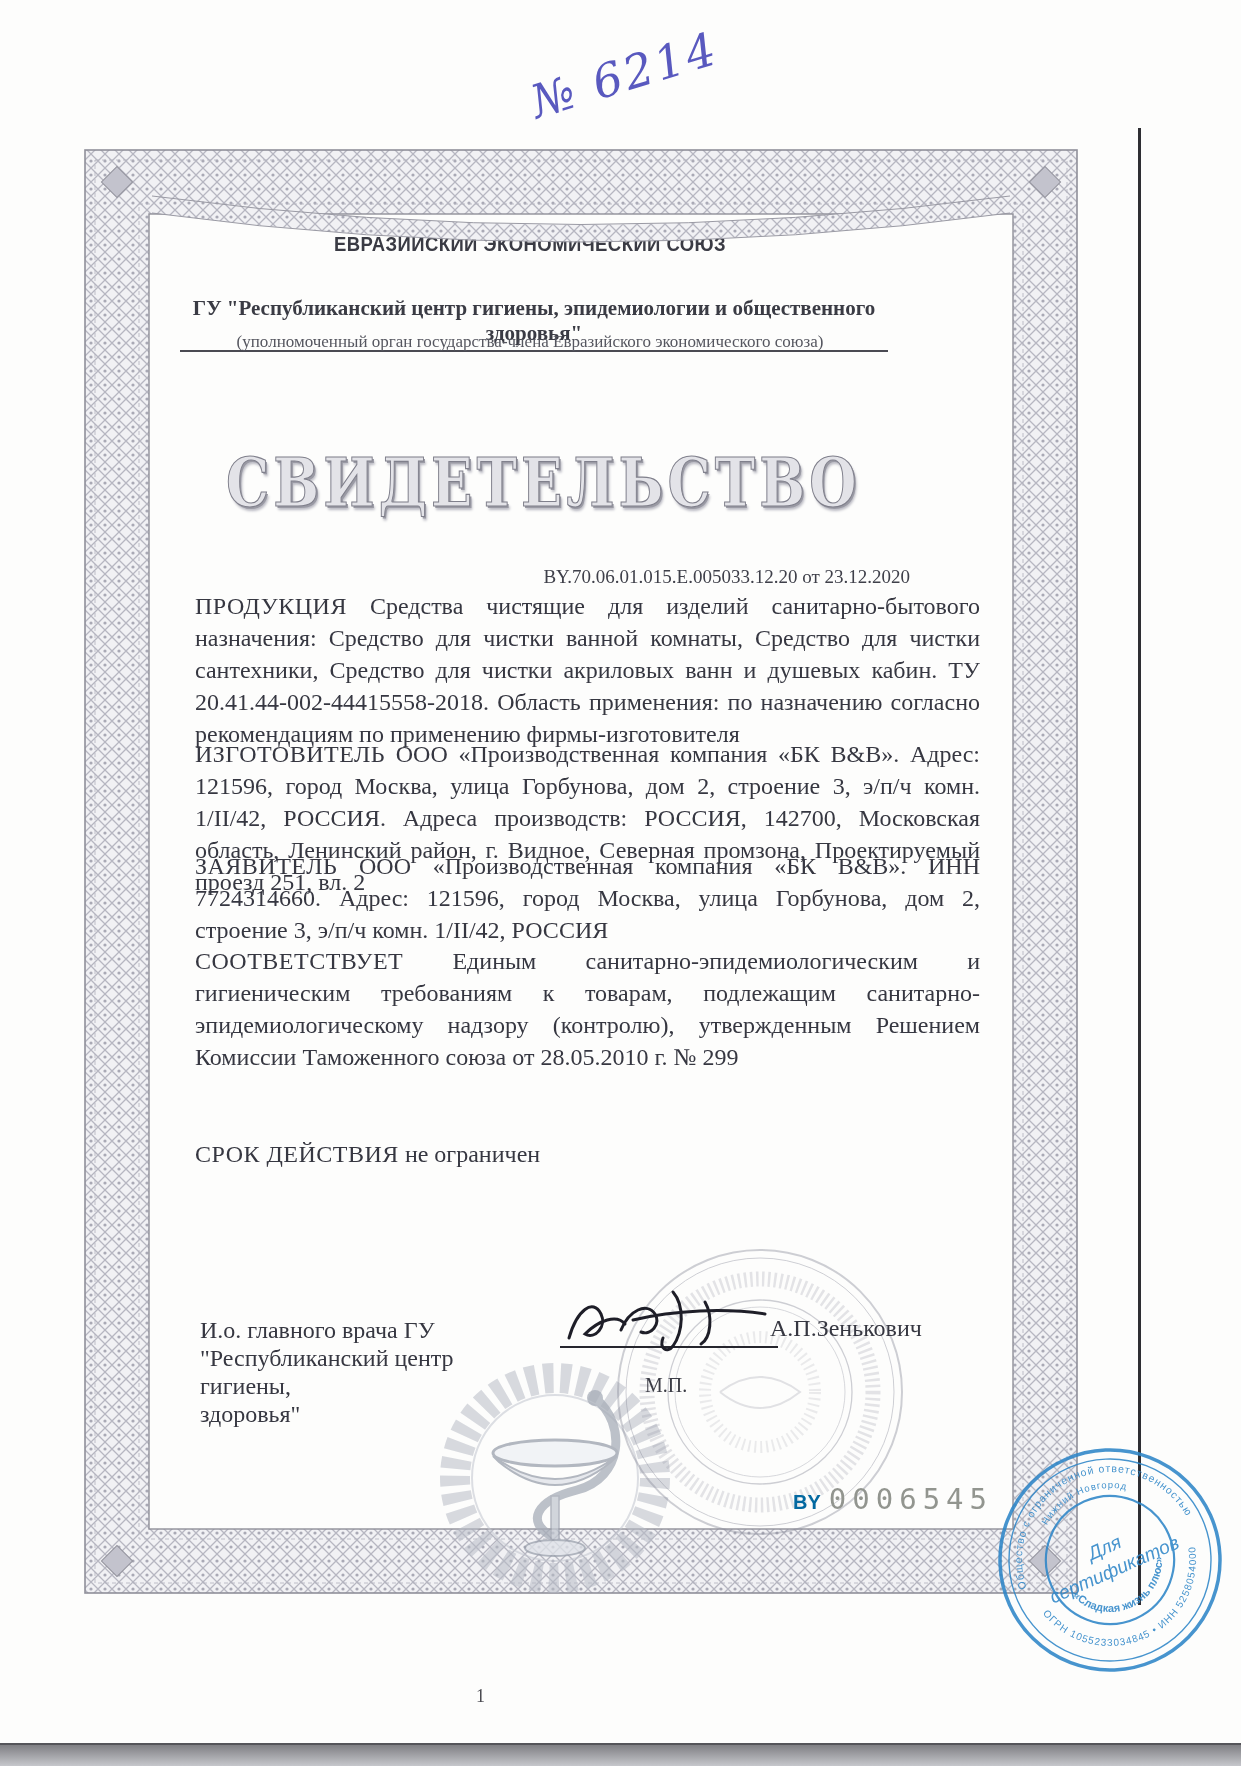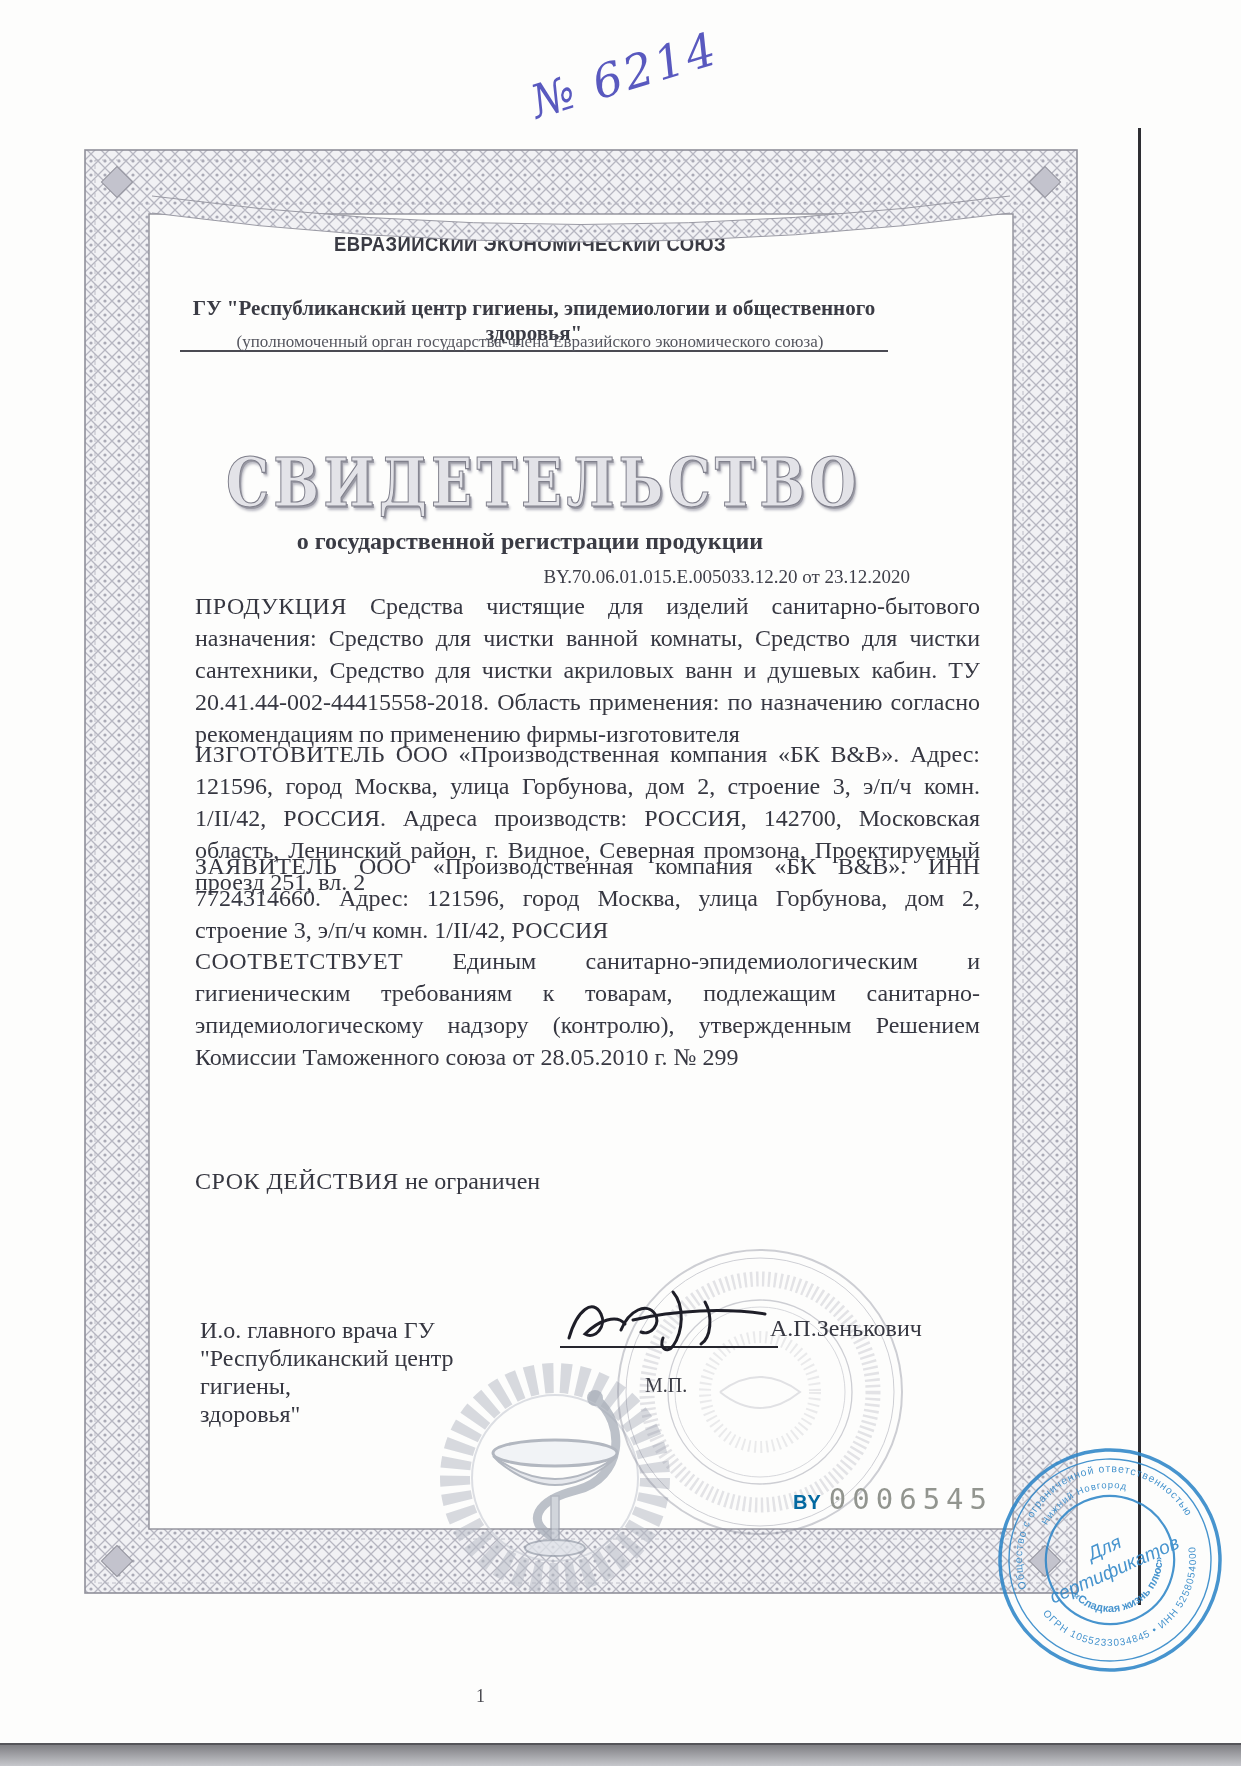--- a/index.html
+++ b/index.html
@@ -16,21 +16,21 @@
   #bigtitle{top:442px;font-family:"DejaVu Serif",serif;font-weight:bold;font-size:68px;
             letter-spacing:5px;color:#e3e3e8;transform:scaleX(.8);
             -webkit-text-stroke:1.2px #80808c;
             text-shadow:2px 2px 0 #9a9aa4,3px 4px 3px #b9b9c2;white-space:nowrap;}
   #subtitle{top:528px;font-weight:bold;font-size:24px;color:#3a3b44;}
   #regnum{top:566px;font-size:19px;color:#3f404a;text-align:right;}
   
   .para{left:195px;width:785px;font-size:24px;line-height:32px;text-align:justify;color:#363741;}
   .lead{letter-spacing:.5px;}
   .lead-spread{letter-spacing:2.5px;word-spacing:10px;}
-  #p1{top:590px;} #p2{top:738px;} #p3{top:850px;} #p4{top:945px;} #p5{top:1056px;} #p6{top:1165px;}
+  #p1{top:590px;} #p2{top:738px;} #p3{top:850px;} #p4{top:945px;} #p5{top:1056px;} #p6{top:1138px;}
   
   .sigline{left:200px;width:330px;font-size:24px;line-height:28px;color:#363741;}
   #sig1{top:1316px;} #sig2{top:1344px;} #sig3{top:1372px;} #sig4{top:1400px;}
   #signame{top:1315px;left:770px;font-size:24px;color:#363741;}
   #sigrule{top:1346px;left:560px;width:218px;height:2px;background:#26262e;}
   #mp{top:1374px;left:645px;font-size:20px;color:#3c3d46;}
   
   #serial{top:1482px;left:793px;white-space:nowrap;}
   #serial .by{font-family:"Liberation Sans",sans-serif;font-weight:bold;font-size:20px;color:#0369a1;}
   #serial .num{font-family:"DejaVu Sans Mono",monospace;font-size:29px;color:#92958f;letter-spacing:6px;margin-left:8px;margin-top:23px;}
@@ -97,21 +97,20 @@
       <circle cx="150" cy="150" r="113" stroke-width="15" stroke-dasharray="2.5 3.5" opacity=".55"></circle>
       <circle cx="150" cy="150" r="55" stroke-width="12" stroke-dasharray="2 4" opacity=".4"></circle>
       <path d="M110,150 Q150,120 190,150 Q150,182 110,150" stroke-width="2" opacity=".6"></path>
     </g>
   </svg>
 
   <div class="abs centerblock" id="eaeu">ЕВРАЗИЙСКИЙ ЭКОНОМИЧЕСКИЙ СОЮЗ</div>
   <div class="abs" id="gu">ГУ "Республиканский центр гигиены, эпидемиологии и общественного здоровья"</div>
   <div class="abs centerblock" id="paren">(уполномоченный орган государства-члена Евразийского экономического союза)</div>
   <div class="abs centerblock" id="bigtitle">СВИДЕТЕЛЬСТВО</div>
-  <div class="abs centerblock" id="subtitle">о государственной регистрации продукции</div>
   <div class="abs centerblock" id="regnum">BY.70.06.01.015.E.005033.12.20 от 23.12.2020</div>
 
   <div class="abs para" id="p1"><span class="lead">ПРОДУКЦИЯ</span> <span>Средства чистящие для изделий санитарно-бытового назначения: Средство для чистки ванной комнаты, Средство для чистки сантехники, Средство для чистки акриловых ванн и душевых кабин. ТУ 20.41.44-002-44415558-2018. Область применения: по назначению согласно рекомендациям по применению фирмы-изготовителя</span></div>
   <div class="abs para" id="p2"><span class="lead">ИЗГОТОВИТЕЛЬ</span> <span>ООО «Производственная компания «БК B&amp;B». Адрес: 121596, город Москва, улица Горбунова, дом 2, строение 3, э/п/ч комн. 1/II/42, РОССИЯ. Адреса производств: РОССИЯ, 142700, Московская область, Ленинский район, г. Видное, Северная промзона, Проектируемый проезд 251, вл. 2</span></div>
   <div class="abs para" id="p3"><span class="lead">ЗАЯВИТЕЛЬ</span> <span>ООО «Производственная компания «БК B&amp;B». ИНН 7724314660. Адрес: 121596, город Москва, улица Горбунова, дом 2, строение 3, э/п/ч комн. 1/II/42, РОССИЯ</span></div>
   <div class="abs para" id="p4"><span class="lead">СООТВЕТСТВУЕТ</span> <span>Единым санитарно-эпидемиологическим и гигиеническим требованиям к товарам, подлежащим санитарно-эпидемиологическому надзору (контролю), утвержденным Решением Комиссии Таможенного союза от 28.05.2010 г. № 299</span></div>
   <div class="abs para" id="p6"><span class="lead">СРОК ДЕЙСТВИЯ</span> <span>не ограничен</span></div>
 
   <div class="abs sigline" id="sig1" style="z-index:3">И.о. главного врача ГУ</div>
   <div class="abs sigline" id="sig2" style="z-index:3">"Республиканский центр гигиены,</div>

